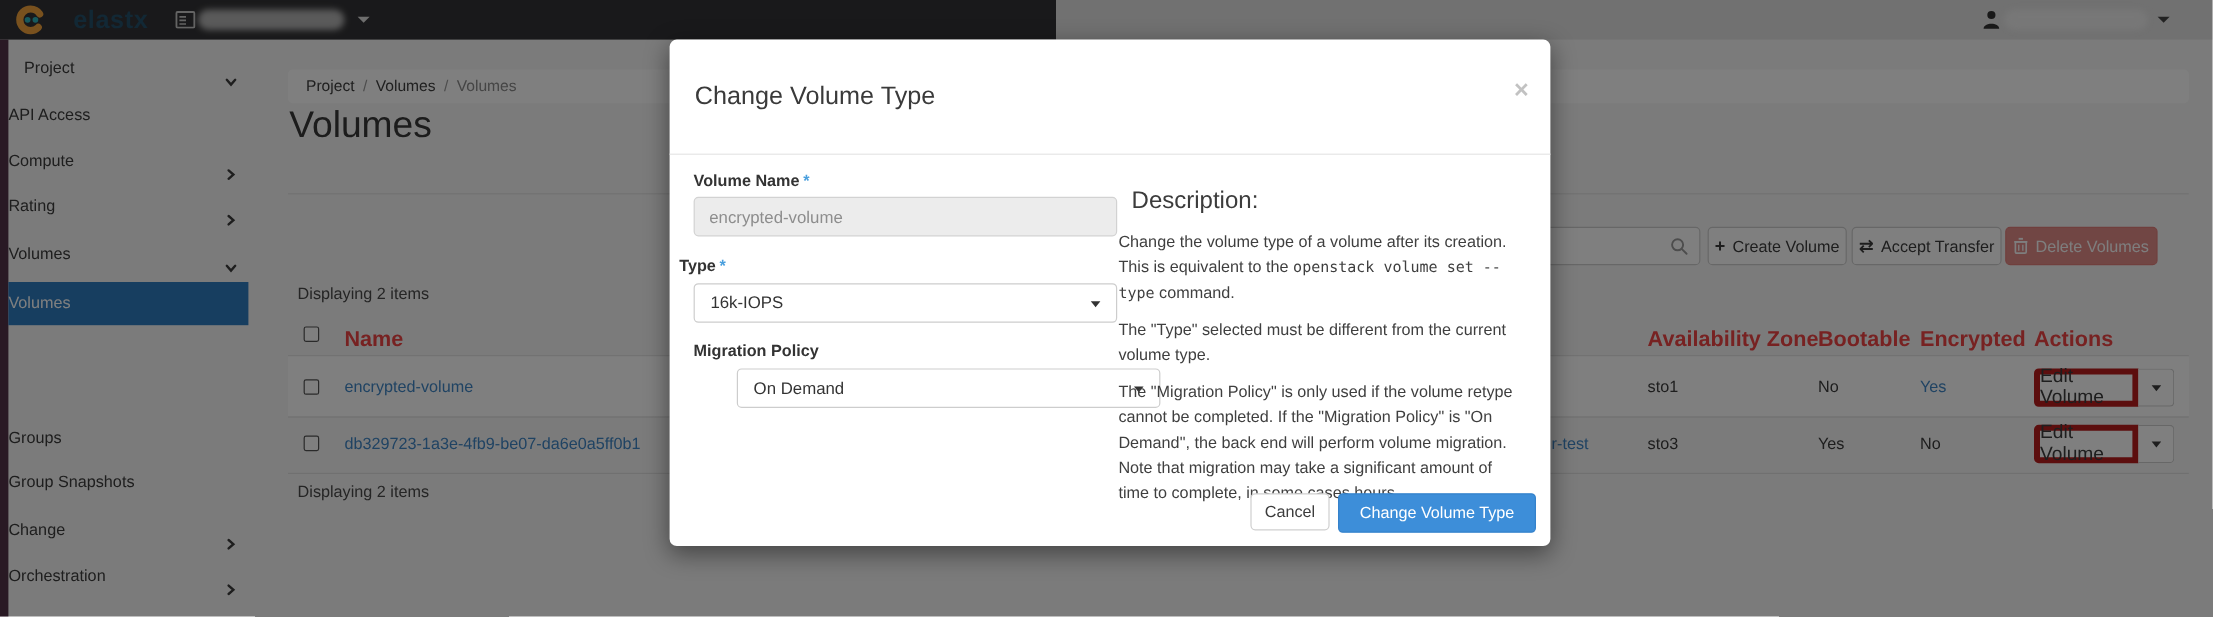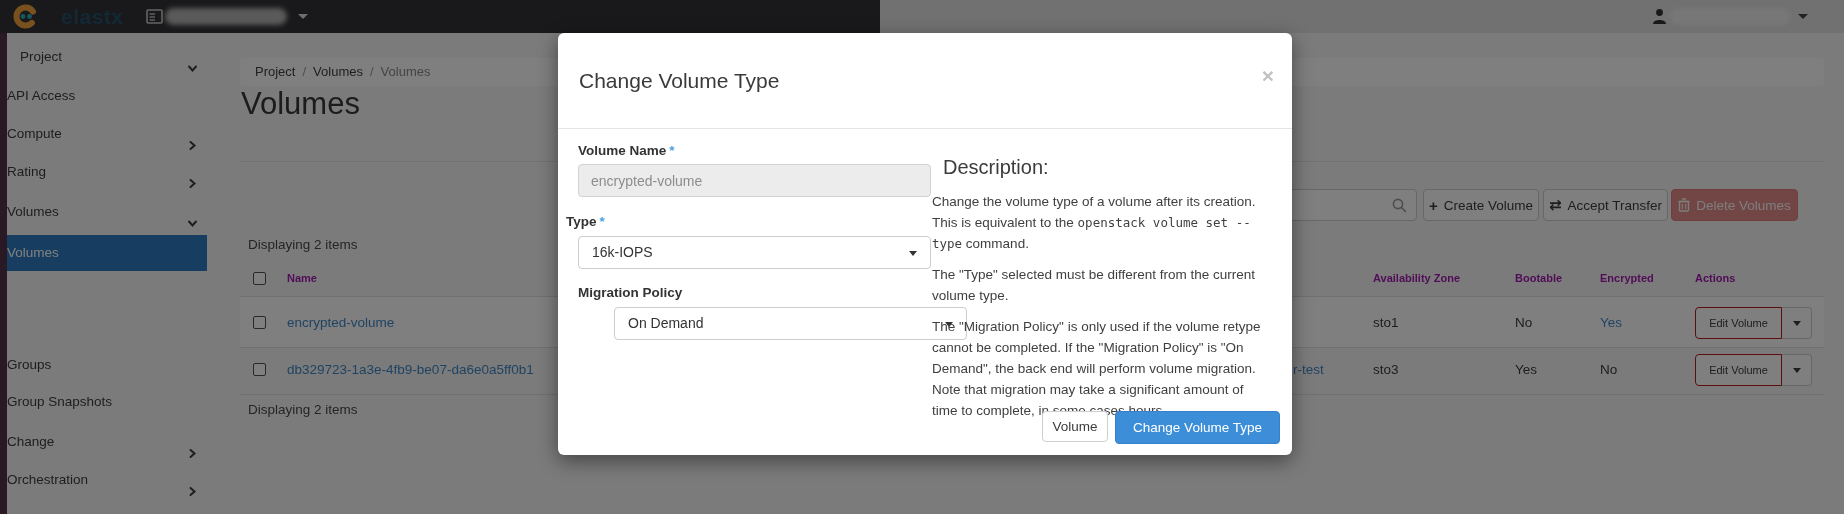--- a/index.html
+++ b/index.html
@@ -44,28 +44,28 @@
   .btn{height:32px;border:1px solid #cfcfcf;border-radius:4px;background:#fff;font-size:13.5px;color:#3c3c3c;
        display:flex;align-items:center;justify-content:center;gap:6px;box-sizing:border-box;cursor:pointer;}
   .btn-create{left:1423px;top:189px;width:116px;}
   .btn-accept{left:1543px;top:189px;width:125px;}
   .btn-danger{left:1671px;top:189px;width:127px;background:#d9534f;border-color:#d43f3a;color:#fff;opacity:.65;}
   .ic-plus{font-weight:700;font-size:15px;}
   .ic-transfer{font-family:"DejaVu Sans",sans-serif;font-size:15px;font-weight:700;}
 
   
   .small-note{font-size:13.5px;color:#4a4a4a;}
-  .th{font-size:11px;font-weight:700;color:#a21caf;}
+  .th{font-size:18px;font-weight:700;color:#ef4444;}
   .td{font-size:13.5px;color:#3c3c3c;}
   .link{color:#4187c6;cursor:pointer;}
   .rule{left:240px;width:1584px;border-top:1px solid #e0e0e0;}
   .row-bg{left:240px;top:297px;width:1584px;height:50px;background:#fff;}
   .cb{width:13px;height:13px;border:1.5px solid #555;border-radius:2px;background:#fff;box-sizing:border-box;cursor:pointer;}
   .split-btn{width:117px;height:32px;display:flex;cursor:pointer;}
-  .split-main{flex:1;background:#fff;border:1px solid #b91c1c;border-radius:4px 0 0 4px;font-size:11px;color:#3c3c3c;
+  .split-main{flex:1;background:#fff;border:5px solid #b91c1c;border-radius:4px 0 0 4px;font-size:16px;color:#3c3c3c;
               display:flex;align-items:center;justify-content:center;}
   .split-caret{width:29px;background:#fff;border:1px solid #cfcfcf;border-left:none;border-radius:0 4px 4px 0;
                display:flex;align-items:center;justify-content:center;}
   .tri{width:0;height:0;border-left:4px solid transparent;border-right:4px solid transparent;border-top:5px solid #3c3c3c;}
 
   
   .overlay{left:0;top:0;width:1844px;height:514px;background:rgba(0,0,0,.5);z-index:5;}
   .modal{left:558px;top:33px;width:734px;height:422px;background:#fff;border-radius:6px;z-index:10;
          box-shadow:0 6px 20px rgba(0,0,0,.45);}
   .modal-title{left:21px;top:36px;font-size:21px;color:#3a3a3a;}
@@ -290,17 +290,17 @@
       <span class="tri"></span>
     </div>
 
     <div class="abs desc-h">Description:</div>
     <div class="abs desc-col">
       <p><span>Change the volume type of a volume after its creation. This is equivalent to the </span><span class="mono">openstack volume set --type</span><span> command.</span></p>
       <p>The "Type" selected must be different from the current volume type.</p>
       <p>The "Migration Policy" is only used if the volume retype cannot be completed. If the "Migration Policy" is "On Demand", the back end will perform volume migration. Note that migration may take a significant amount of time to complete, in some cases hours.</p>
     </div>
 
-    <div class="abs btn btn-cancel">Volume</div>
+    <div class="abs btn btn-cancel">Cancel</div>
     <div class="abs btn-primary">Change Volume Type</div>
   </div>
 
 </div>
 
 </body></html>

